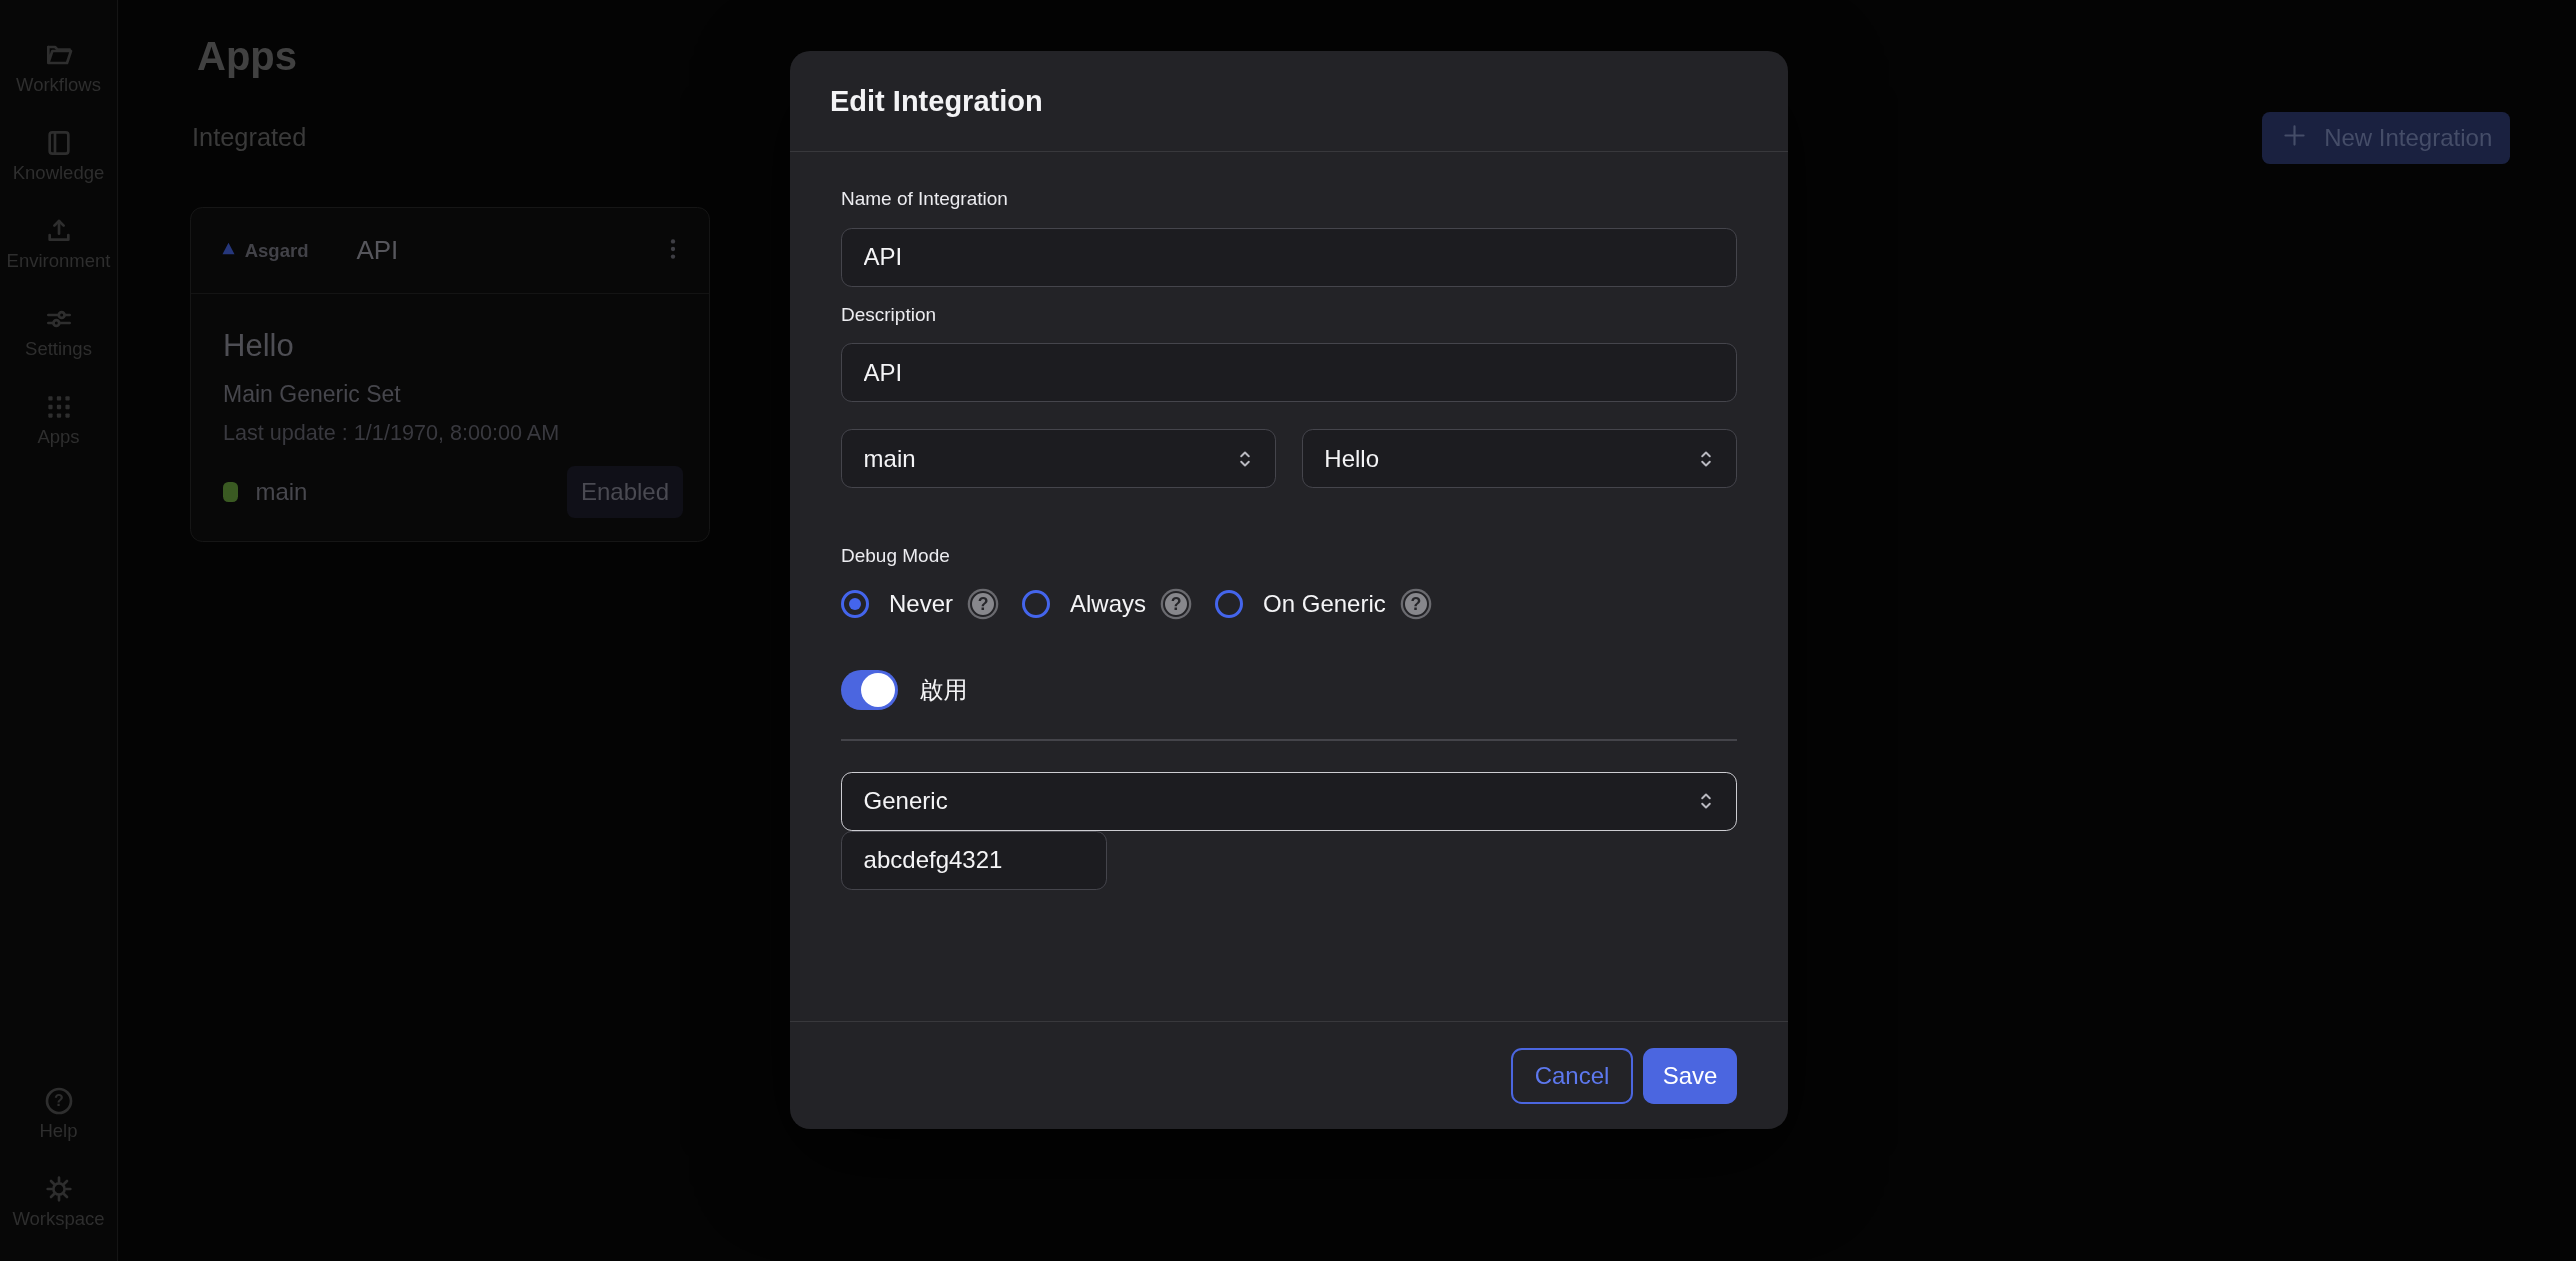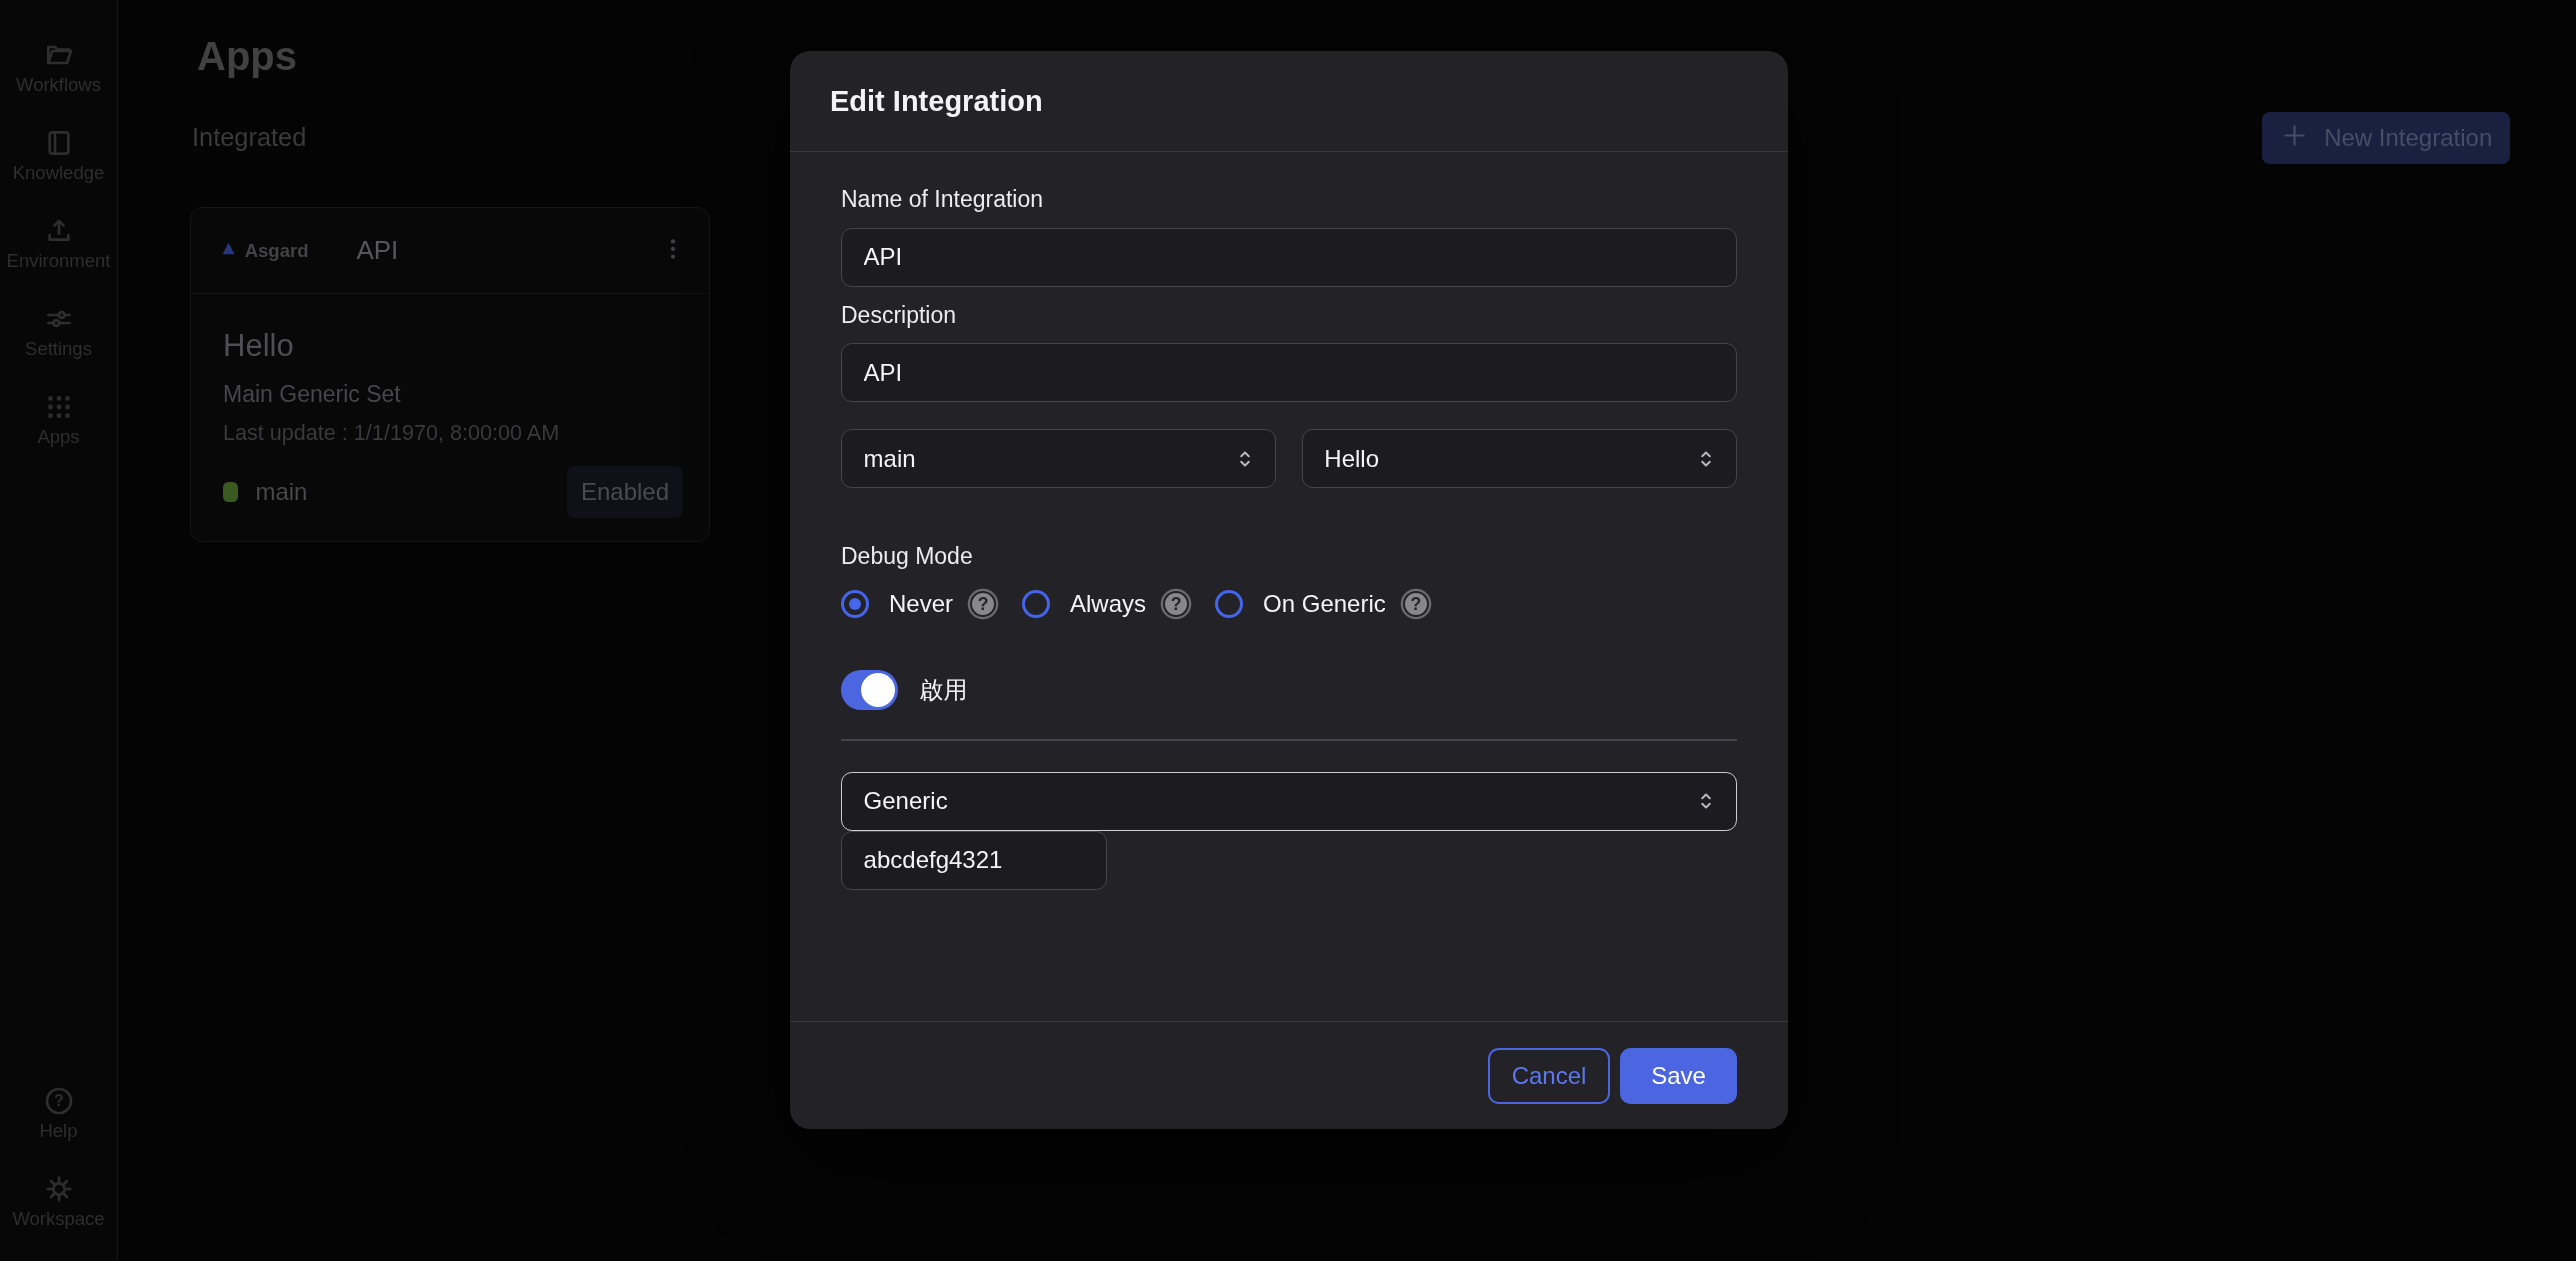--- a/index.html
+++ b/index.html
@@ -74,21 +74,21 @@
     box-shadow:0 31px 92px rgba(0,0,0,.75);
     display:flex; flex-direction:column; overflow:hidden;
   }
   .modal-header {
     height:101px; flex:none; display:flex; align-items:center;
     padding:0 40px; border-bottom:1.5px solid #38383c;
   }
   .modal-title { font-size:29px; font-weight:600; color:#f3f3f5; }
   .modal-body { flex:1; padding:33px 51px 0 51px; }
 
-  .field-label { font-size:23px; line-height:28px; color:#ececf0; margin-bottom:14.6px; }
+  .field-label { font-size:19px; line-height:28px; color:#ececf0; margin-bottom:14.6px; }
   .text-input {
     display:block; width:100%; height:59px; margin-bottom:14px;
     background:#1c1c20; border:1.5px solid #45454c; border-radius:10.8px;
     color:#f4f4f6; font-size:24px; padding:0 21.6px;
     font-family:"Liberation Sans","DejaVu Sans",sans-serif; outline:none;
   }
   .select-row { display:flex; gap:25.4px; margin-top:27px; }
   .select {
     position:relative; flex:1; height:59px;
     background:#1c1c20; border:1.5px solid #45454c; border-radius:10.8px;
@@ -137,21 +137,21 @@
   .apikey-input { width:266px; }
 
   .modal-footer {
     flex:none; height:108px; border-top:1.5px solid #38383c;
     display:flex; align-items:center; justify-content:flex-end;
     gap:10px; padding:0 51px;
   }
   .btn { height:56px; border-radius:10.8px; font-size:24px; cursor:pointer;
          font-family:"Liberation Sans","DejaVu Sans",sans-serif; }
   .btn-cancel { width:122px; background:transparent; border:2.3px solid #4b66e0; color:#5d78ee; }
-  .btn-save { width:117px; background:#4b66e0; border:none; color:#ffffff; font-weight:500; }
+  .btn-save { width:94px; background:#4b66e0; border:none; color:#ffffff; font-weight:500; }
 </style>
 </head>
 <body>
 
 <nav class="sidebar">
   <div class="side-item">
     <span>
       <svg viewBox="0 0 24 24" fill="none" stroke="currentColor" stroke-width="2" stroke-linejoin="round" stroke-linecap="round">
           <path d="M4 6h5l2 2h9"></path>
           <path d="M4 6v12h14l3-9H7l-3 9"></path>

